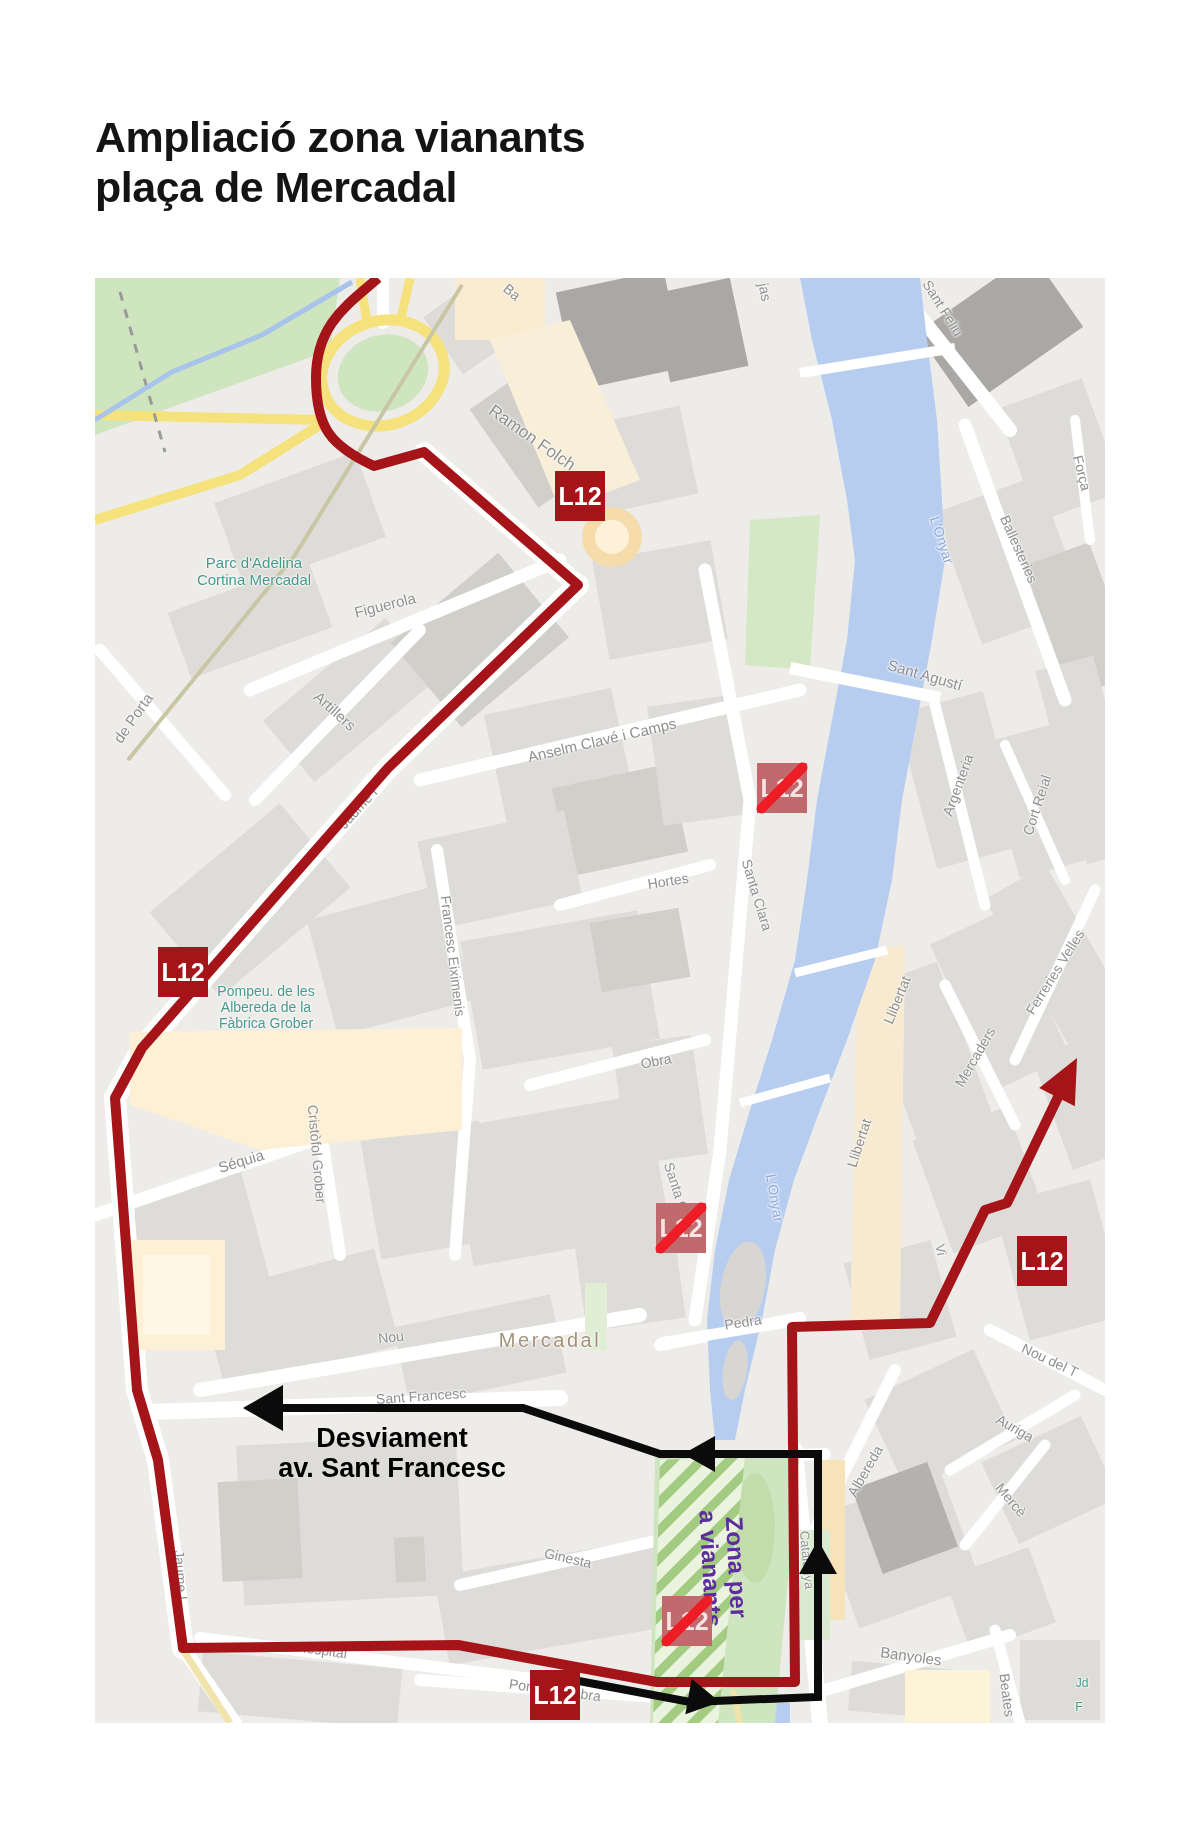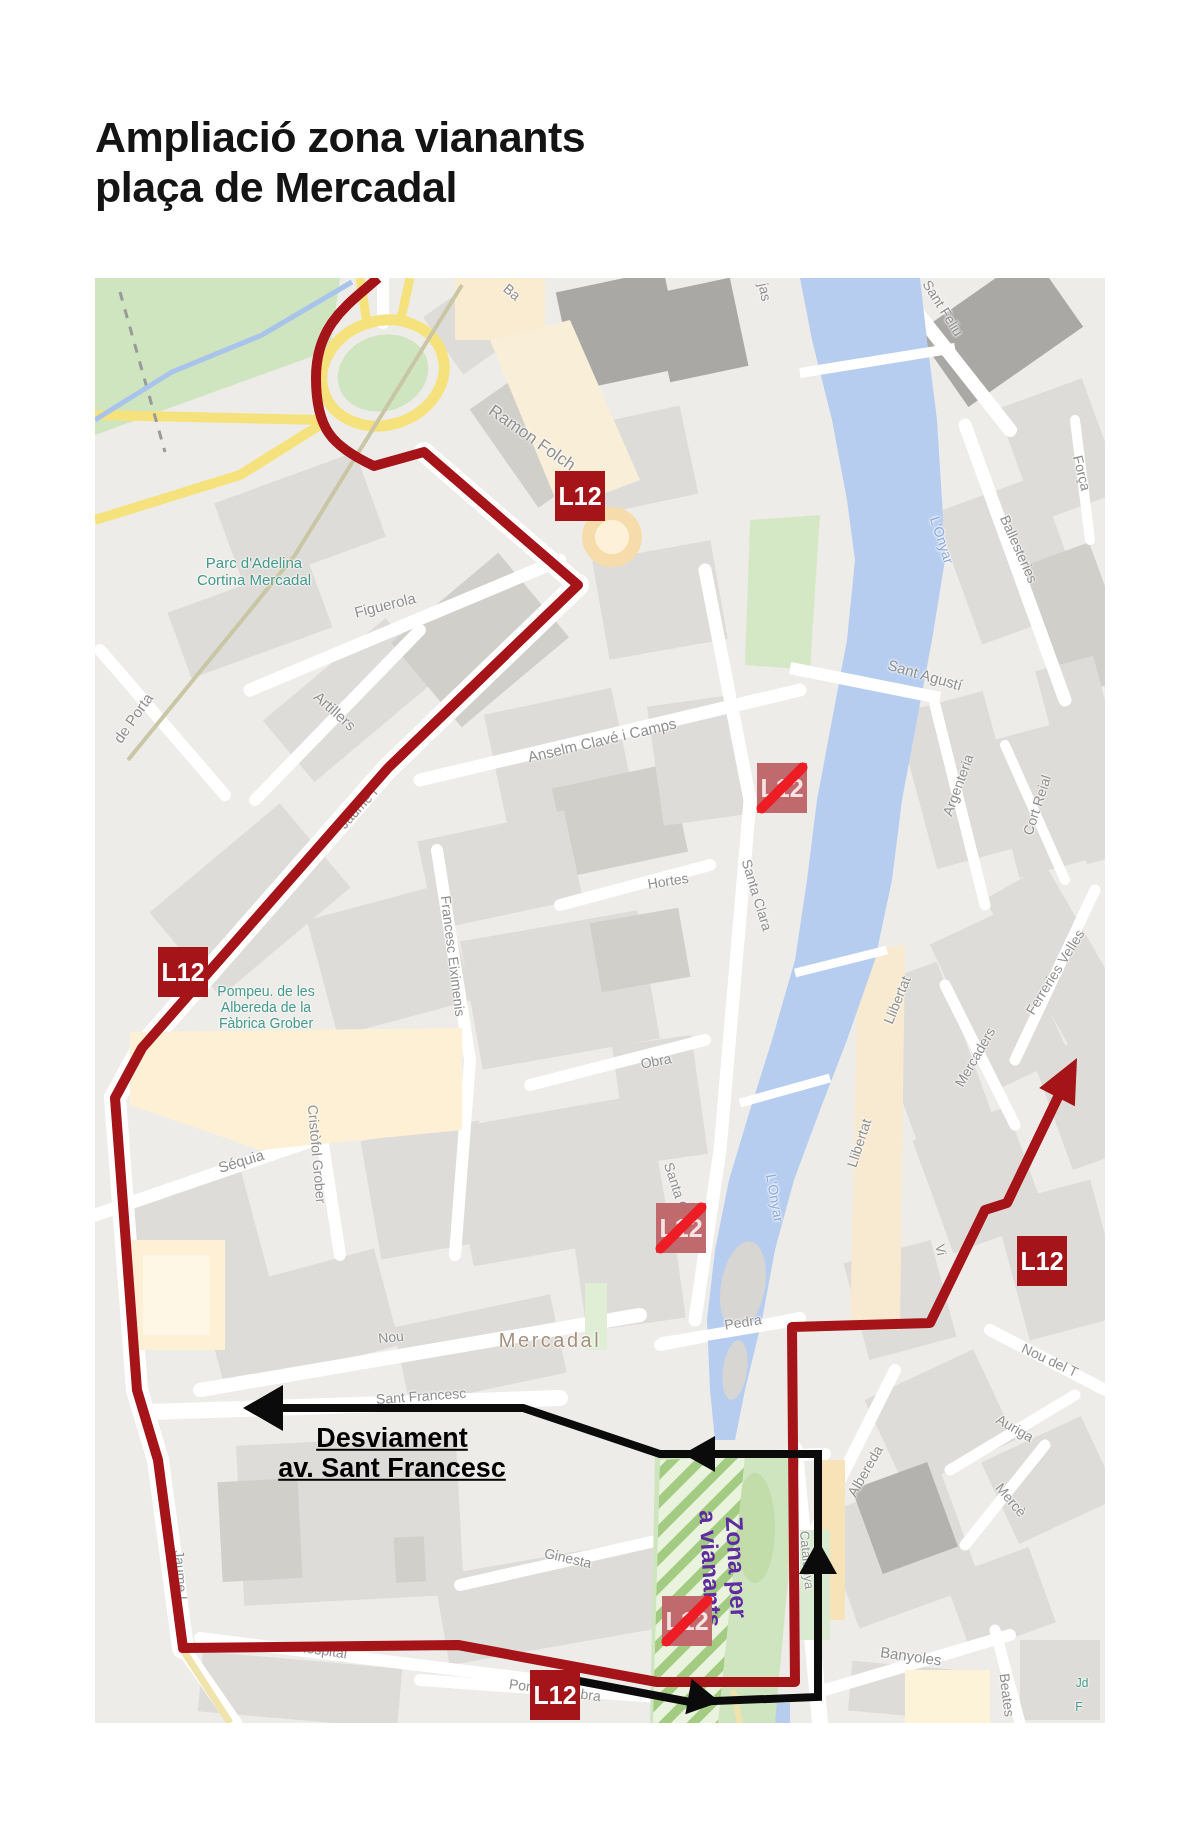--- a/index.html
+++ b/index.html
@@ -22,21 +22,21 @@
   .map-label.water{color:#8ca8d8;}
   
   .badge{position:absolute;width:50px;height:50px;margin:-25px 0 0 -25px;background:#a51419;
          color:#fff;display:flex;align-items:center;justify-content:center;
          font-weight:bold;font-size:25px;z-index:40;}
   .badge.cancelled{background:#c06a6e;color:#f6e4e4;}
   .badge.cancelled::after{content:'';position:absolute;left:-9px;width:68px;top:50%;margin-top:-5px;
          height:10px;background:#ee1c24;border-radius:5px;transform:rotate(-45deg);}
   
   #desviament{position:absolute;left:297px;top:1175px;transform:translate(-50%,-50%);
-        text-align:center;font-weight:bold;font-size:27px;line-height:1.12;color:#000;z-index:30;white-space:nowrap;text-decoration:underline;}
+        text-align:center;font-weight:bold;font-size:27px;line-height:1.12;color:#000;z-index:30;white-space:nowrap;}
   #zone-text{position:absolute;left:628px;top:1290px;transform:translate(-50%,-50%) rotate(87deg);
         text-align:center;font-weight:bold;font-size:24px;line-height:1.1;color:#5f2ca0;z-index:30;white-space:nowrap;}
   .lyr{position:absolute;left:0;top:0;width:100%;height:100%;}
   #labels-layer{z-index:10;}
   #routes{z-index:20;}
   #badges-layer{z-index:40;margin-left:34px;}
 </style>
 </head>
 <body>
 

